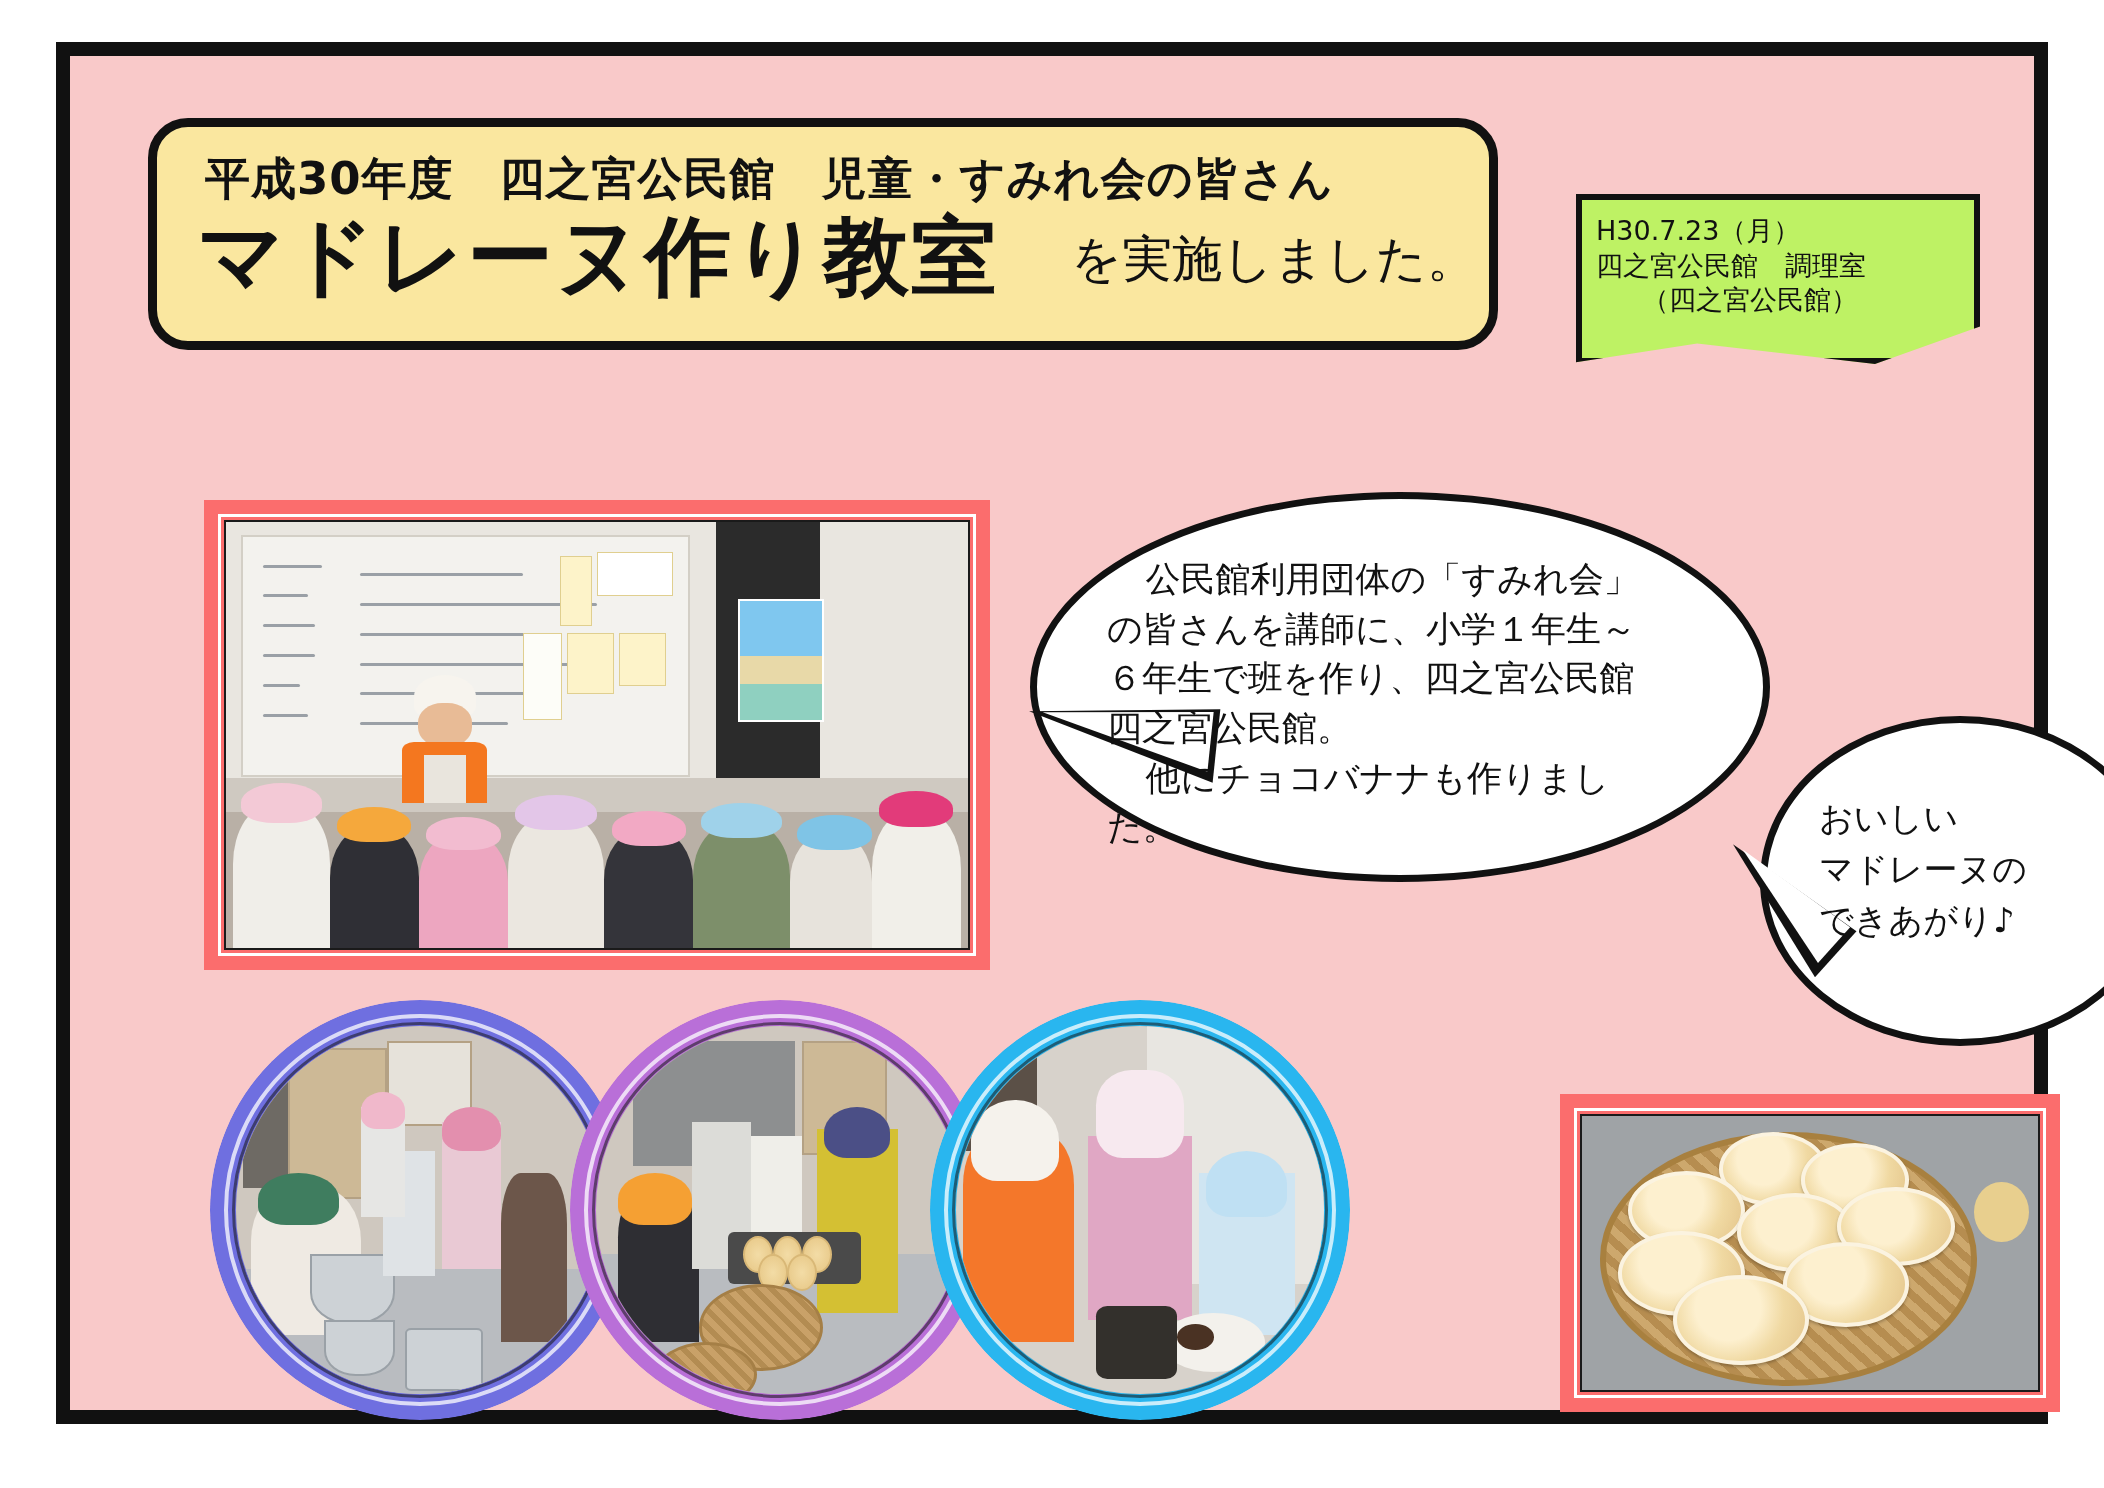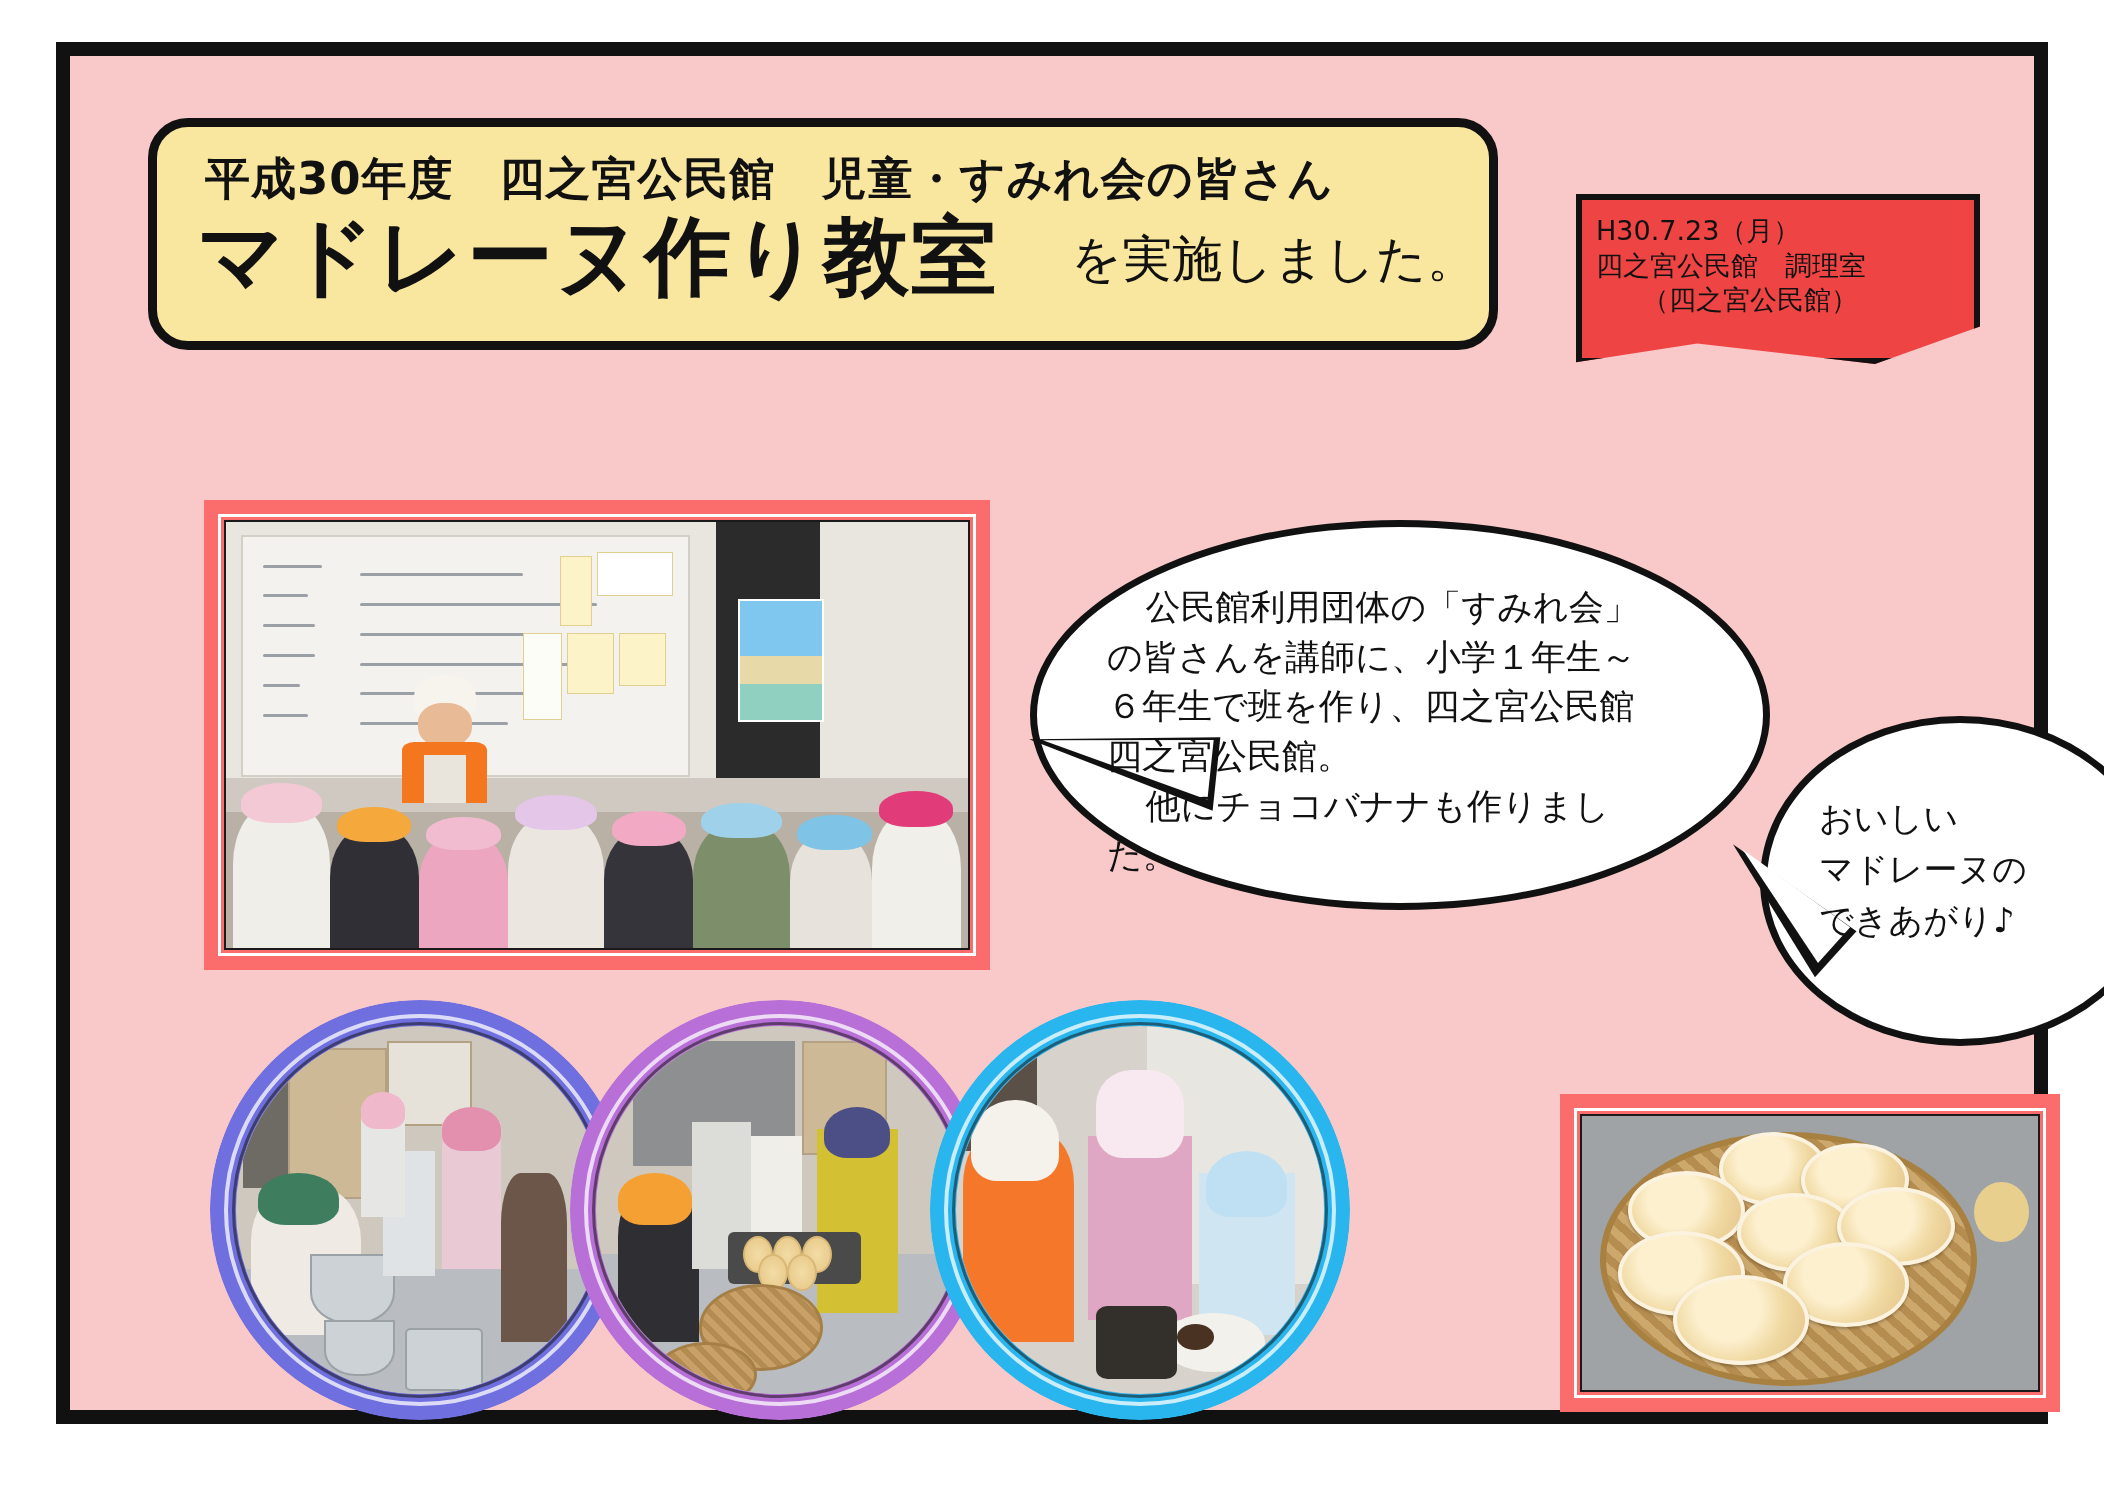--- a/index.html
+++ b/index.html
@@ -17,21 +17,21 @@
   .title-sub{position:absolute;left:48px;top:22px;font-size:45px;font-weight:bold;color:#111;
              letter-spacing:1px;white-space:nowrap;font-family:"DejaVu Sans",sans-serif;}
   .title-main-row{position:absolute;left:40px;top:86px;display:flex;align-items:flex-end;white-space:nowrap;}
   .title-main{font-size:86px;font-weight:bold;color:#111;letter-spacing:2px;line-height:1;
               font-family:"DejaVu Sans",sans-serif;}
   .title-tail{font-size:50px;color:#111;margin-left:72px;padding-bottom:6px;
               font-family:"DejaVu Sans",sans-serif;}
 
   
   .info-box{position:absolute;left:1506px;top:138px;width:404px;height:170px;
-            background:#ef4444;border:6px solid #111111;box-sizing:border-box;
+            background:#bef264;border:6px solid #111111;box-sizing:border-box;
             clip-path:polygon(0 0,100% 0,100% 78%,74% 100%,30% 88%,0 99%);}
   .info-inner{padding:14px 0 0 14px;}
   .info-line{font-size:27px;color:#111;line-height:1.28;white-space:nowrap;
              font-family:"DejaVu Sans",sans-serif;}
   .info-line.indent{padding-left:46px;}
 
   
   .photo-rect{position:absolute;box-sizing:border-box;}
   .photo-rect .inner{position:absolute;inset:14px;border:3px solid #ffffff;box-sizing:border-box;}
   .photo-rect .inner2{position:absolute;inset:20px;border:2px solid #1a1a1a;box-sizing:border-box;}
@@ -48,21 +48,21 @@
 
   #circle-1{left:140px;top:944px;width:420px;height:420px;}
   #circle-1 .ring1{background:#6f6fe0;}
   #circle-2{left:500px;top:944px;width:420px;height:420px;}
   #circle-2 .ring1{background:#b96fd8;}
   #circle-3{left:860px;top:944px;width:420px;height:420px;}
   #circle-3 .ring1{background:#29b6ef;}
 
   
   .bubble{position:absolute;background:#ffffff;border:7px solid #111111;border-radius:50%;box-sizing:border-box;}
-  #bubble-main{left:960px;top:464px;width:740px;height:390px;}
+  #bubble-main{left:960px;top:436px;width:740px;height:390px;}
   #bubble-main .btext{position:absolute;left:70px;top:56px;width:620px;font-size:35px;color:#111;
                       line-height:1.42;font-family:"DejaVu Sans",sans-serif;}
   #bubble-main .tail{position:absolute;left:-10px;top:200px;width:0;height:0;
         border-top:22px solid transparent;border-bottom:52px solid transparent;border-right:190px solid #111;
         transform:rotate(6deg);}
   #bubble-main .tail-in{position:absolute;left:4px;top:204px;width:0;height:0;
         border-top:18px solid transparent;border-bottom:42px solid transparent;border-right:170px solid #fff;
         transform:rotate(6deg);}
 
   #bubble-small{left:1690px;top:660px;width:400px;height:330px;}

